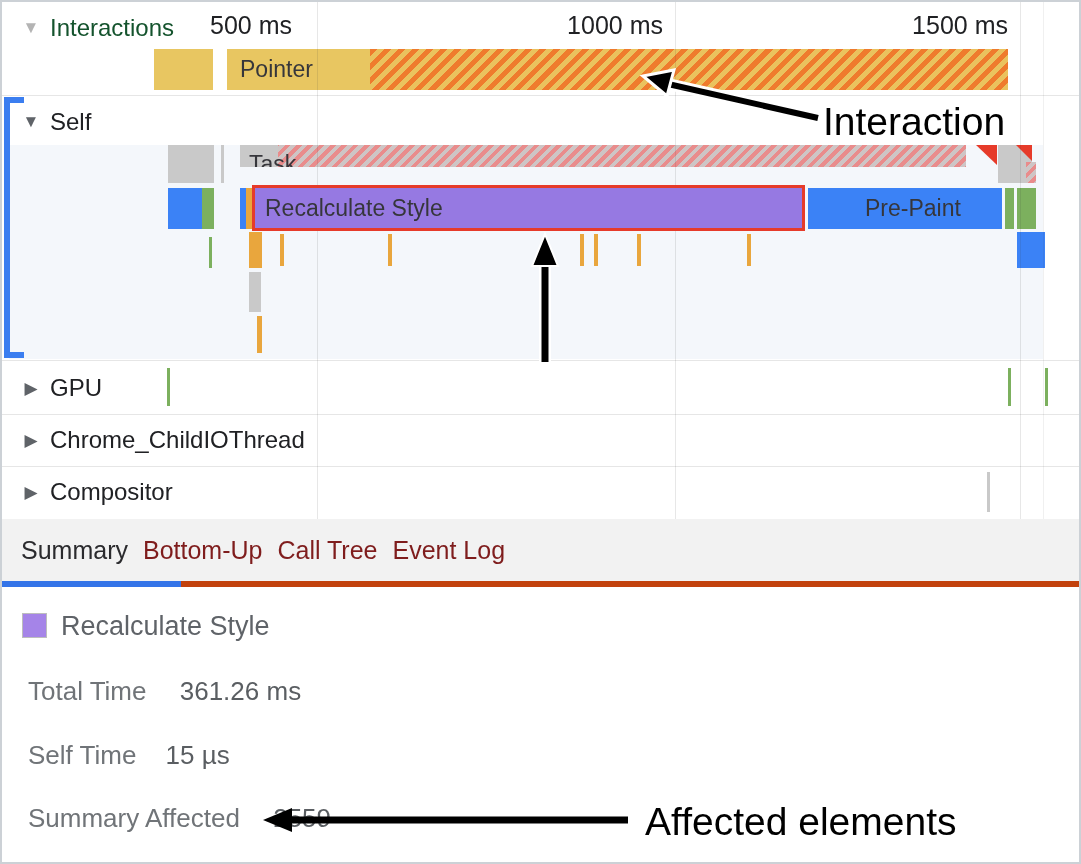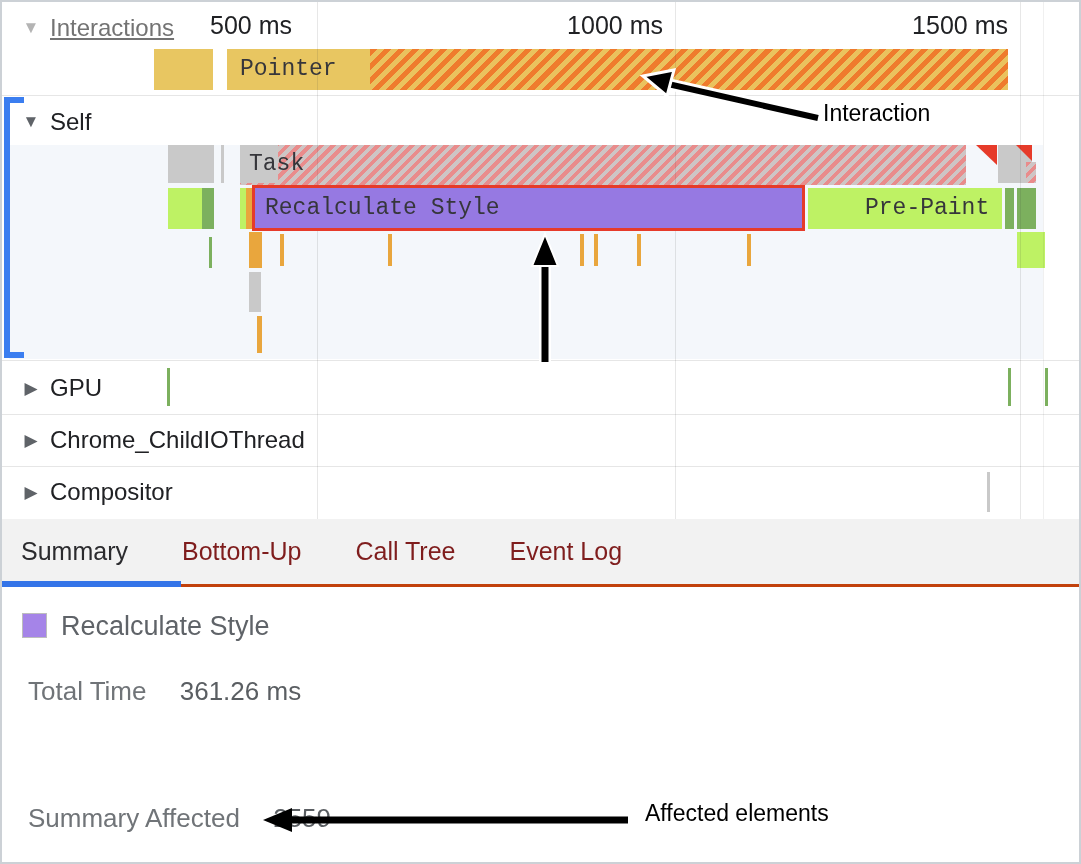--- a/index.html
+++ b/index.html
@@ -13,74 +13,74 @@
   .ruler-label{position:absolute;top:11px;transform:translateX(calc(-100% - 12px));
     font-size:25px;color:#202124;white-space:nowrap;}
   .gridline{position:absolute;top:0;width:1px;height:519px;background:rgba(60,60,60,.12);z-index:3;}
   .edge-line{position:absolute;top:0;left:1043px;width:1px;height:519px;background:rgba(60,60,60,.08);z-index:3;}
 
   
   .track-label{position:absolute;display:flex;align-items:center;gap:10px;white-space:nowrap;}
   .tri{font-size:17px;color:#5f6368;width:18px;text-align:center;}
   .track-name{font-size:24px;color:#202124;}
   .track-label.dim .tri{color:#b4b4b4;}
-  .track-label.dim .track-name{color:#737373;text-decoration:underline;}
+  .track-label.dim .track-name{color:#14532d;}
 
   .divider{position:absolute;left:0;width:1081px;height:1px;background:#e6e6e6;}
 
   
   .main-bg{position:absolute;left:9px;top:145px;width:1034px;height:214px;background:#f4f7fb;z-index:0;}
   .bracket{position:absolute;left:4px;top:97px;width:20px;height:261px;box-sizing:border-box;
     border-left:6px solid #3b7ef0;border-top:6px solid #3b7ef0;border-bottom:6px solid #3b7ef0;z-index:4;}
 
-  .bar{position:absolute;z-index:2;box-sizing:border-box;white-space:nowrap;overflow:hidden;font-family:Liberation Mono, monospace;}
+  .bar{position:absolute;z-index:2;box-sizing:border-box;white-space:nowrap;overflow:hidden;}
   .bar-label{font-size:23px;color:#36363b;}
 
   .y-solid{background:#e8c661;}
   .y-hatch{background:repeating-linear-gradient(135deg,#ef7b2d 0 5px,#eac25e 5px 10px);}
   .gray-solid{background:#c9c9c9;}
   .red-hatch{background:repeating-linear-gradient(135deg,#e98c8c 0 4px,#cec5c5 4px 8px);}
-  .purple{background:#bef264;padding-left:28px;}
+  .purple{background:#3b82f6;padding-left:28px;}
   .green{background:#7cb05e;}
   .orange{background:#e9a63d;}
 
   .pointer-bar{left:227px;top:49px;width:781px;height:41px;}
   .pointer-solid{position:absolute;left:0;top:0;width:143px;height:41px;}
   .pointer-hatch{position:absolute;left:143px;top:0;width:638px;height:41px;}
   .pointer-text{position:absolute;left:13px;top:0;line-height:41px;}
 
-  .task-bar{left:240px;top:145px;width:726px;height:40px;}
+  .task-bar{left:240px;top:145px;width:726px;height:22px;}
   .task-solid{position:absolute;left:0;top:0;width:38px;height:38px;}
   .task-text{position:absolute;left:9px;top:0;line-height:38px;}
 
   .corner-tri{position:absolute;z-index:2;background:#e63b2a;
     clip-path:polygon(0 0,100% 0,100% 100%);}
 
   .selected-bar{left:252px;top:185px;width:553px;height:46px;border:3px solid #e63b2a;background:#9679e2;z-index:3;}
   .selected-bar .bar-label{display:block;padding-left:10px;line-height:40px;}
   .prepaint-bar{left:825px;top:188px;width:177px;height:41px;}
   .prepaint-bar .bar-label{display:block;padding-left:12px;line-height:41px;}
 
   
   .tabbar{position:absolute;left:0;top:519px;width:1081px;height:68px;background:#f2f2f2;
-    border-bottom:3px solid #c2410c;box-sizing:border-box;display:flex;align-items:center;
-    padding-left:21px;gap:54px;z-index:2;}
+    border-bottom:6px solid #c2410c;box-sizing:border-box;display:flex;align-items:center;
+    padding-left:21px;gap:15px;z-index:2;}
   .tab{font-size:25px;color:#7f1d1d;}
   .tab.selected{color:#2b2b2e;}
   .tab-underline{position:absolute;left:0;top:581px;width:181px;height:6px;background:#3474e8;z-index:3;}
 
   
   .swatch{position:absolute;left:22px;top:613px;width:25px;height:25px;background:#a584e8;
     border:1px solid #bdbdbd;box-sizing:border-box;}
   .sum-title{position:absolute;left:61px;top:611px;font-size:27px;color:#5f6368;}
   .sum-row{position:absolute;font-size:26px;color:#707478;white-space:nowrap;}
   .sum-val{color:#5a5e62;}
 
   
-  .anno{position:absolute;font-size:23px;color:#000;z-index:11;white-space:nowrap;}
+  .anno{position:absolute;font-size:39px;color:#000;z-index:11;white-space:nowrap;}
   .anno-svg{position:absolute;left:0;top:0;width:1081px;height:864px;z-index:10;pointer-events:none;}
 </style>
 </head>
 <body>
 
 <div class="screen">
 
   <div class="main-bg"></div>
   <div class="bracket"></div>
 
@@ -180,20 +180,24 @@
   </div>
   <div class="tab-underline"></div>
 
   <div class="swatch"></div>
   <div class="sum-title">Recalculate Style</div>
 
   <div class="sum-row" style="left:28px;top:676px;">
     <span>Total Time</span>
     <span class="sum-val" style="margin-left:26px;">361.26 ms</span>
   </div>
+  <div class="sum-row" style="left:28px;top:740px;">
+    <span>Self Time</span>
+    <span class="sum-val" style="margin-left:22px;">15 µs</span>
+  </div>
   <div class="sum-row" style="left:28px;top:803px;">
     <span>Summary Affected</span>
     <span class="sum-val" style="margin-left:26px;">2559</span>
   </div>
 
   <svg class="anno-svg">
 
     <line x1="818" y1="118" x2="668" y2="84" stroke="#fff" stroke-width="12"></line>
     <line x1="818" y1="118" x2="668" y2="84" stroke="#000" stroke-width="6"></line>
     <polygon points="643,76 674,70 667,96" fill="#000" stroke="#fff" stroke-width="3"></polygon>

